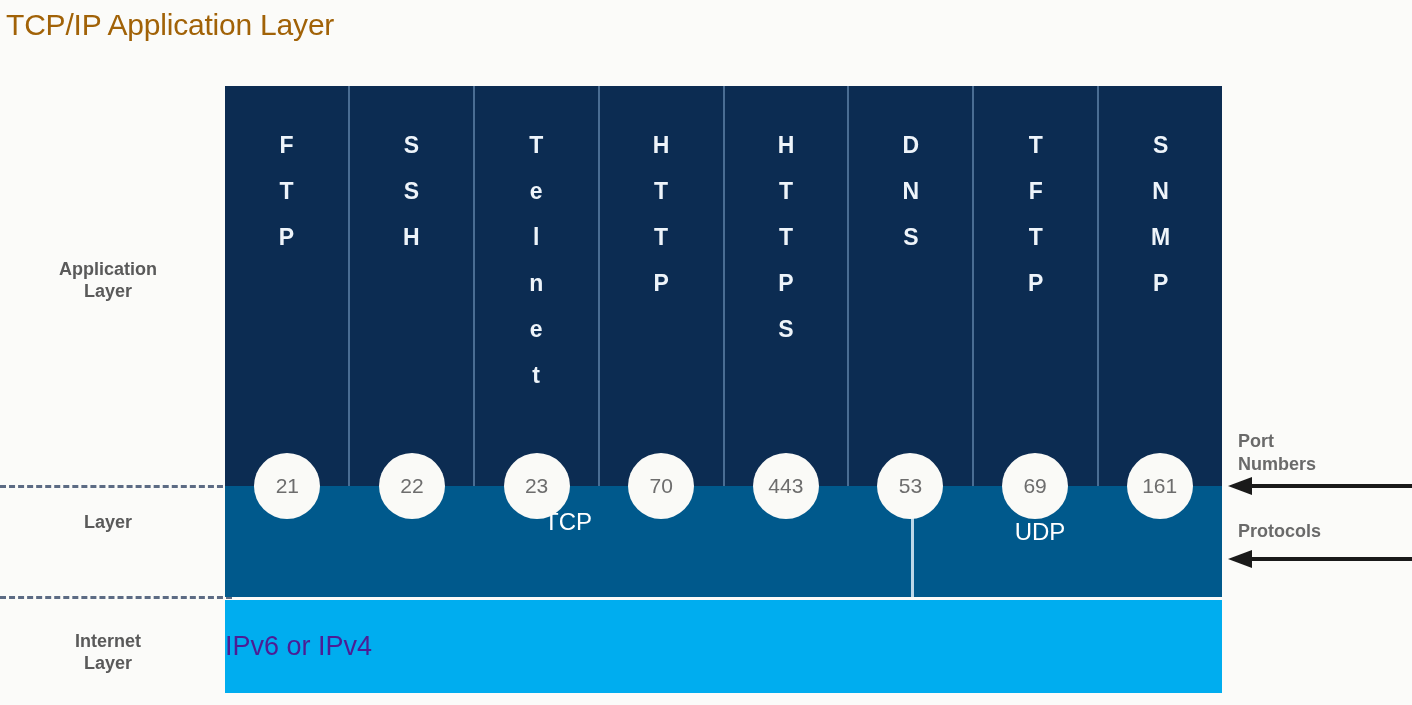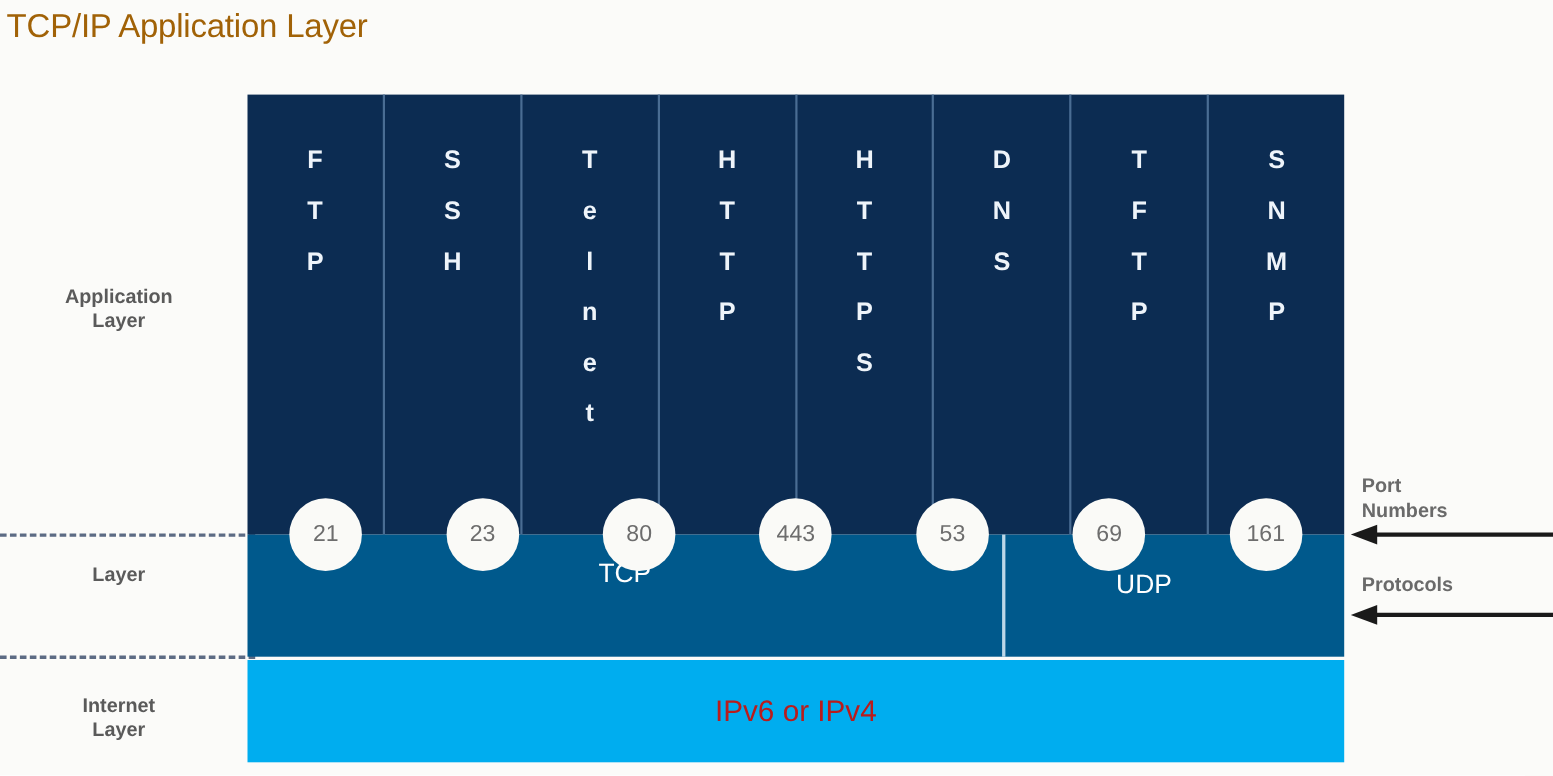--- a/index.html
+++ b/index.html
@@ -128,23 +128,23 @@
     top: 514px;
     width: 997px;
     height: 93px;
     background: #00adef;
   }
   #internet-label {
     position: absolute;
     left: 0;
     top: 545px;
     width: 997px;
-    text-align: center;
+    text-align: left;
     font-size: 27px;
-    color: #b91c1c;
+    color: #4c1d95;
   }
 
   
   #port-circles {
     position: absolute;
     left: 0;
     top: 366px;
     width: 997px;
     height: 68px;
     display: flex;
@@ -288,24 +288,27 @@
     <div id="label-udp" class="transport-label">UDP</div>
 
     <div id="internet-band"></div>
     <div id="internet-label">IPv6 or IPv4</div>
 
     <div id="port-circles">
         <div class="port-slot">
           <div class="port-circle">21</div>
         </div>
         <div class="port-slot">
+          <div class="port-circle">22</div>
+        </div>
+        <div class="port-slot">
           <div class="port-circle">23</div>
         </div>
         <div class="port-slot">
-          <div class="port-circle">80</div>
+          <div class="port-circle">70</div>
         </div>
         <div class="port-slot">
           <div class="port-circle">443</div>
         </div>
         <div class="port-slot">
           <div class="port-circle">53</div>
         </div>
         <div class="port-slot">
           <div class="port-circle">69</div>
         </div>

